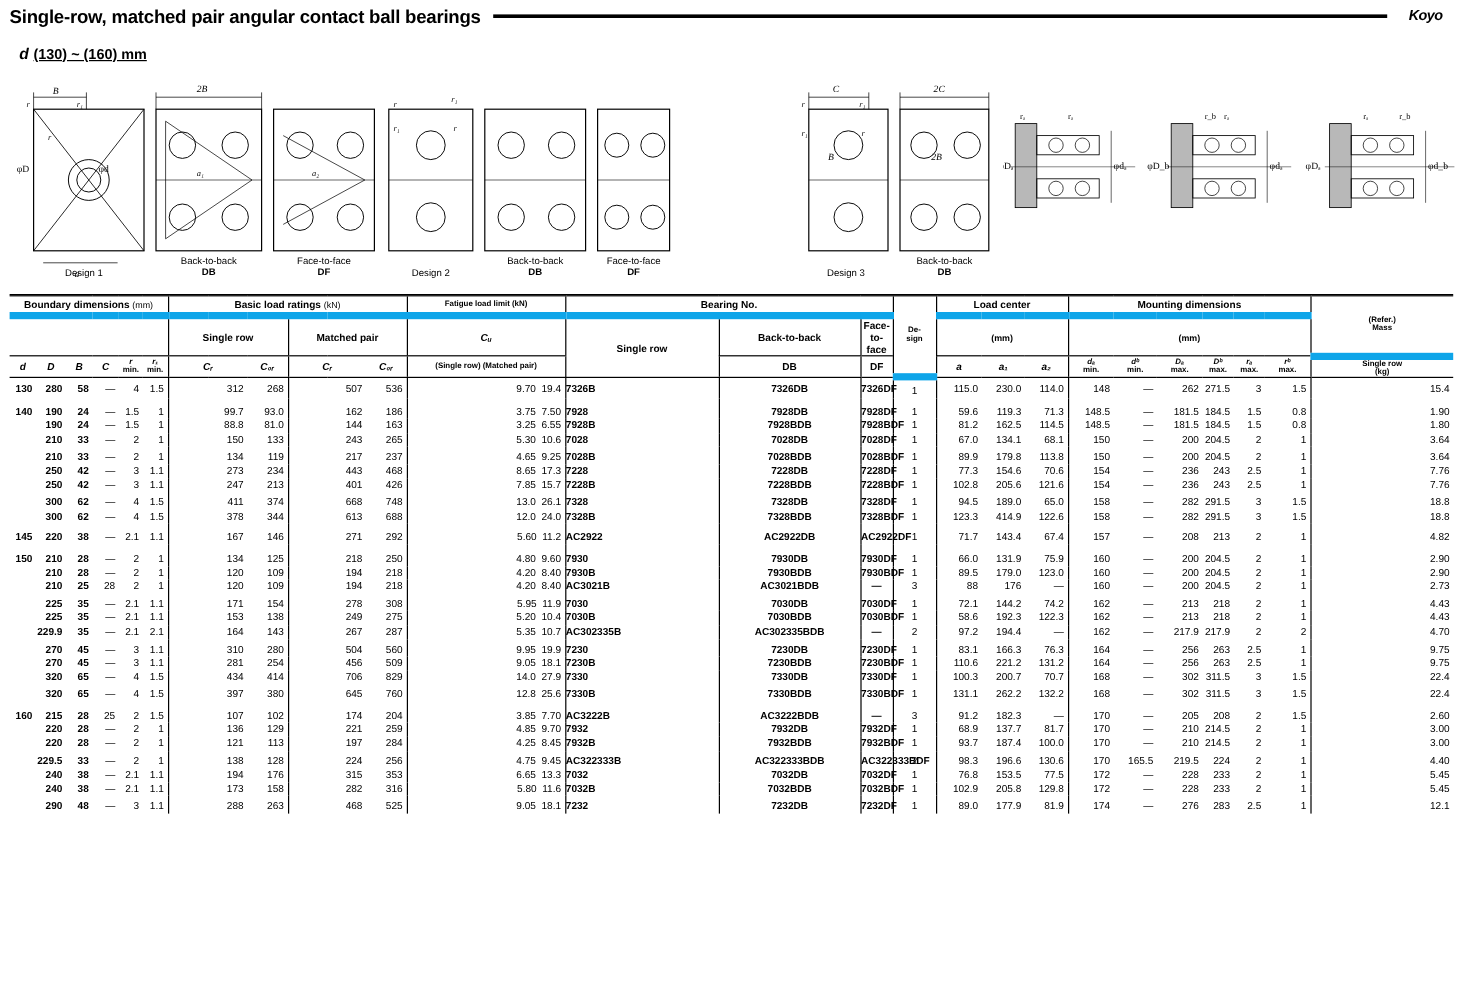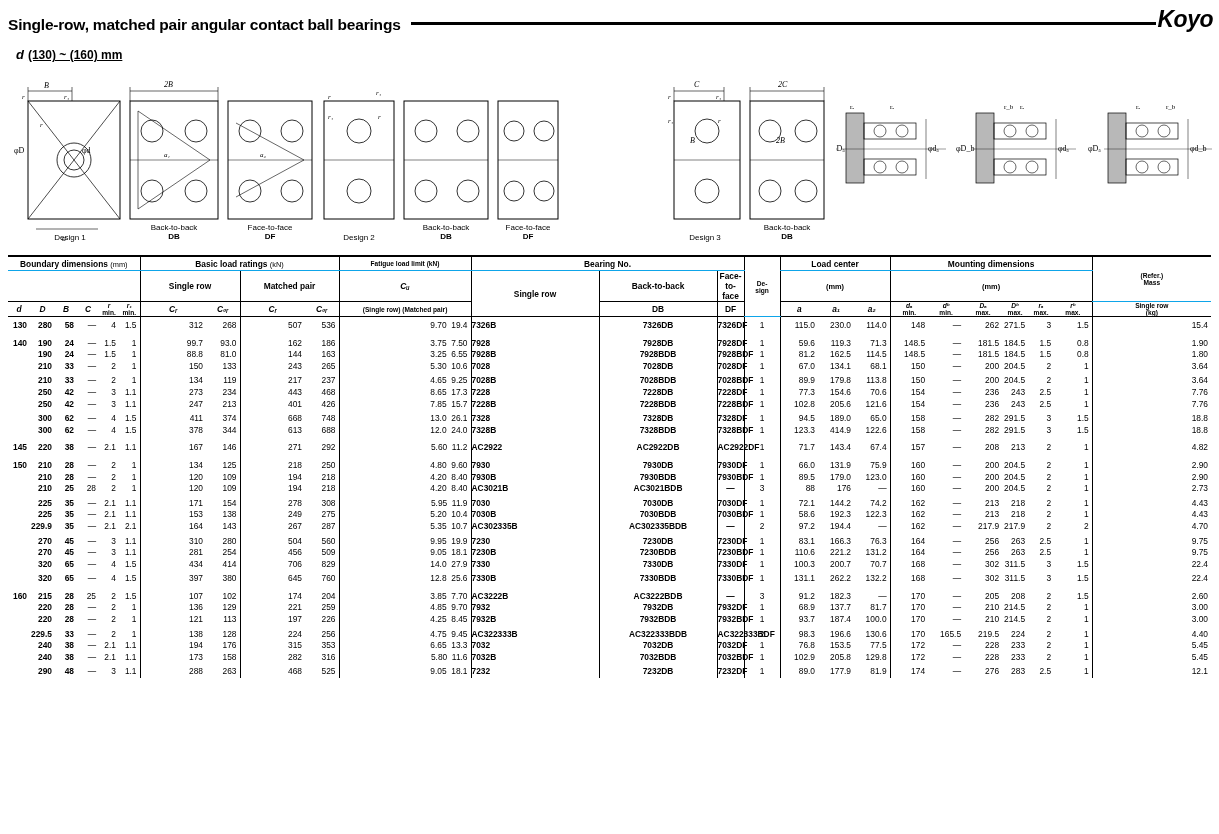--- a/index.html
+++ b/index.html
@@ -7,33 +7,33 @@
     width:1219px;height:834px;
     background:#ffffff;
     font-family:"Liberation Sans", sans-serif;
     color:#000;
     font-size:9px;
     overflow:hidden;
   }
   .page{position:relative;width:1219px;height:834px;}
 
   
-  .hdr{position:relative;height:30px;padding:16px 8px 0 8px;}
+  .hdr{position:relative;height:30px;padding:6px 8px 0 8px;}
   .hdr-title{
     font-size:15.5px;font-weight:bold;letter-spacing:-0.2px;
     display:inline-block;vertical-align:middle;
   }
   .hdr-rule{
     display:inline-block;vertical-align:middle;
     height:3px;background:#000;margin:0 0 4px 8px;
     width:745px;
   }
   .brand{
-    position:absolute;right:6px;top:6px;
-    font-size:23px;font-weight:bold;font-style:italic;
+    position:absolute;right:17px;top:6px;
+    font-size:12px;font-weight:bold;font-style:italic;
     letter-spacing:-0.5px;
   }
   .subhdr{padding:1px 0 3px 16px;font-size:12px;}
   .subhdr .d{font-style:italic;font-size:13px;font-weight:bold;padding-right:4px;}
   .subhdr .rng{font-weight:bold;text-decoration:underline;}
 
   
   .diagrams{position:relative;height:190px;border-bottom:1.4px solid #000;margin:0 8px;}
   .dg{position:absolute;top:0;}
   .caplabel{text-align:center;font-size:8px;line-height:9px;}
@@ -43,21 +43,21 @@
   
   table{border-collapse:collapse;font-size:8.4px;}
   .tbl{margin:0 8px;width:1203px;table-layout:fixed;}
   .tbl th,.tbl td{padding:0;}
   .hrow th{
     font-weight:bold;text-align:center;vertical-align:middle;
     border-bottom:1px solid #000;
   }
   .sep{border-left:1px solid #000;}
   .thick-top{border-top:1.4px solid #000;}
-  .hdr1 th{height:13px;border-bottom:1px solid #0ea5e9;}
+  .hdr1 th{height:13px;border-bottom:6px solid #0ea5e9;}
   .hdr2 th{height:11px;}
   .hdr3 th{height:13px;border-bottom:1.2px solid #000;}
   .num{text-align:right;padding-right:3px !important;}
   .ctr{text-align:center;}
   .bold{font-weight:bold;}
   .grp-first td{padding-top:3px;}
   .grp-gap td{padding-top:6px;}
   .rowline td{height:11.6px;line-height:11.6px;}
   .tiny{font-size:6.6px;}
   .it{font-style:italic;}
@@ -947,21 +947,21 @@
         <tr class="rowline">
           <td class="num bold"></td>
           <td class="num bold">220</td>
           <td class="num bold">28</td>
           <td class="num">—</td>
           <td class="num">2</td>
           <td class="num">1</td>
           <td class="num sep" colspan="2">121</td>
           <td class="num">113</td>
           <td class="num sep" colspan="2">197</td>
-          <td class="num">226</td>
+          <td class="num">284</td>
           <td class="num sep">4.25&nbsp;&nbsp;8.45</td>
           <td class="bold leftpad sep">7932B</td>
           <td class="bold ctr sep">7932BDB</td>
           <td class="bold ctr sep">7932BDF</td>
           <td class="ctr sep">1</td>
           <td class="num sep">93.7</td>
           <td class="num">187.4</td>
           <td class="num">100.0</td>
           <td class="num sep">170</td>
           <td class="num">—</td>

